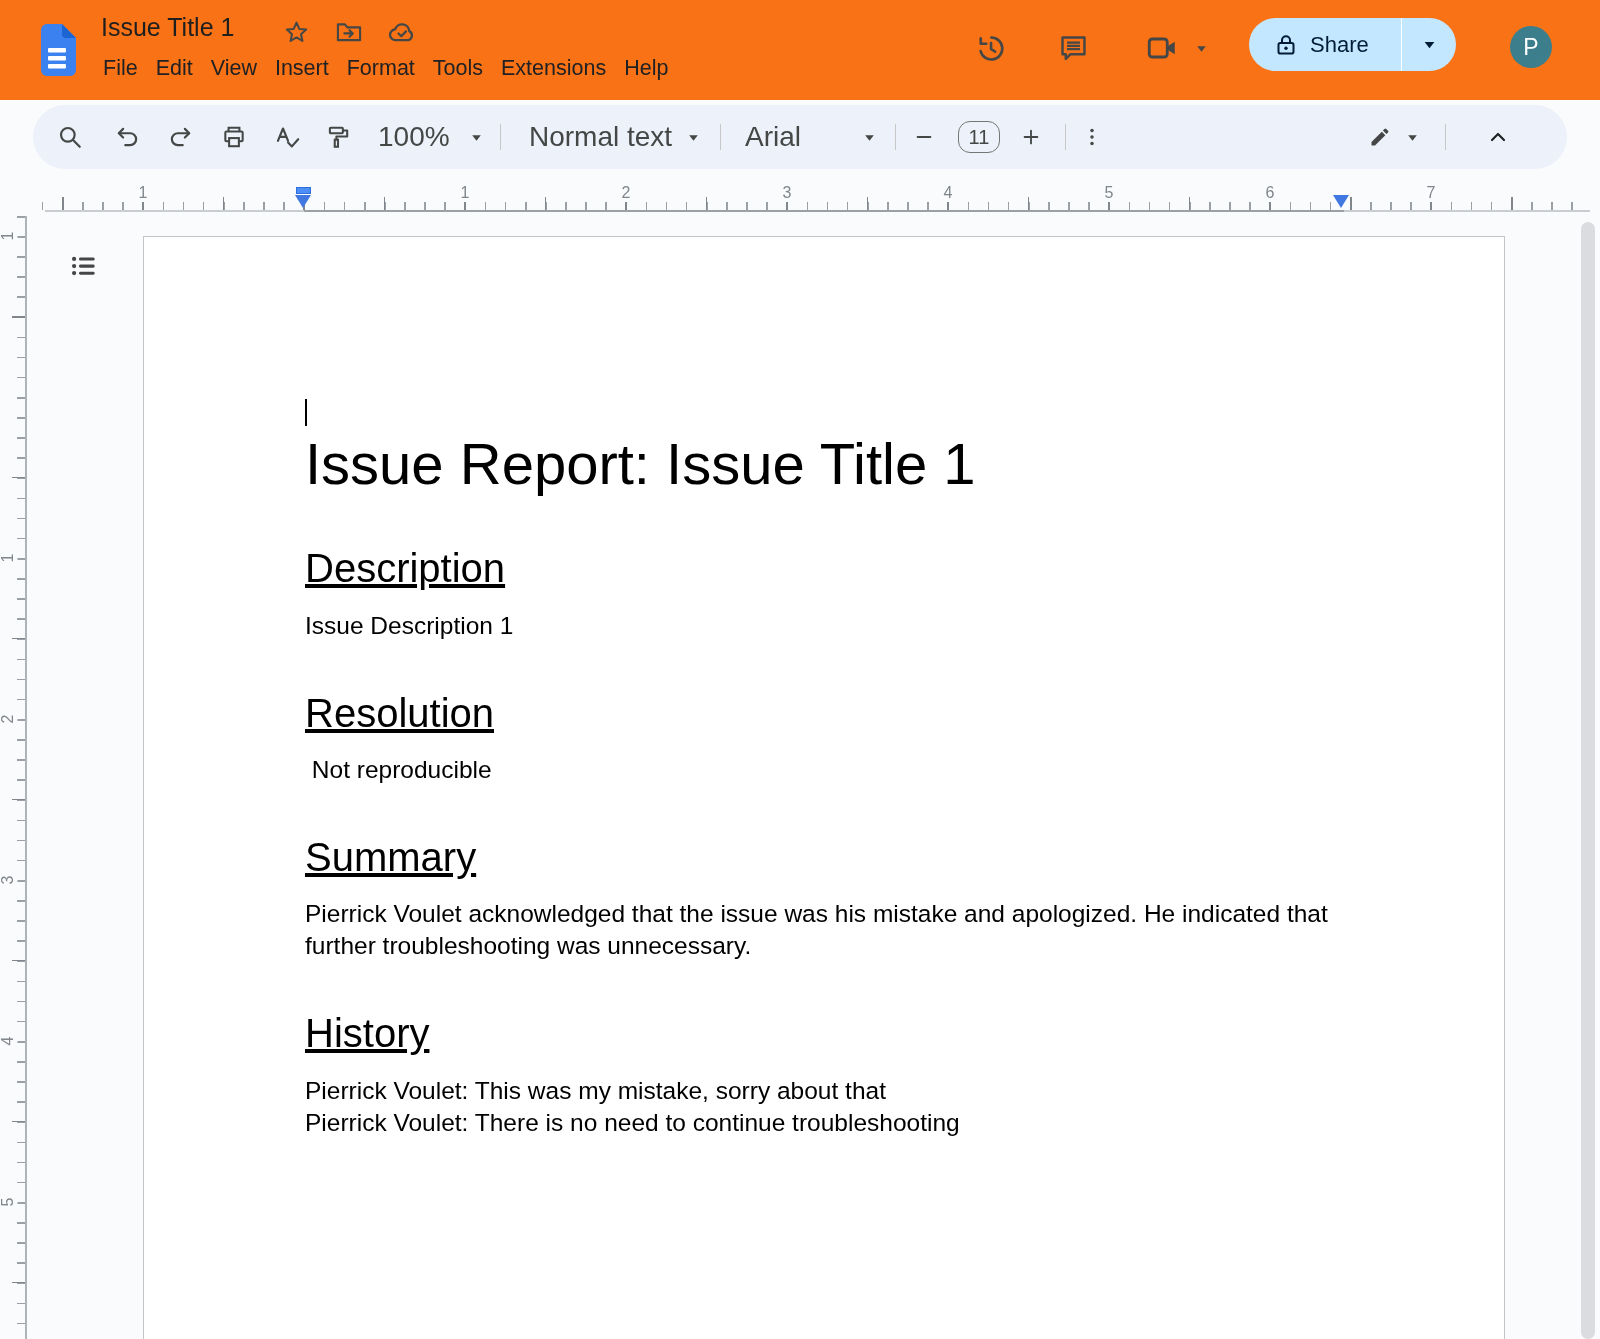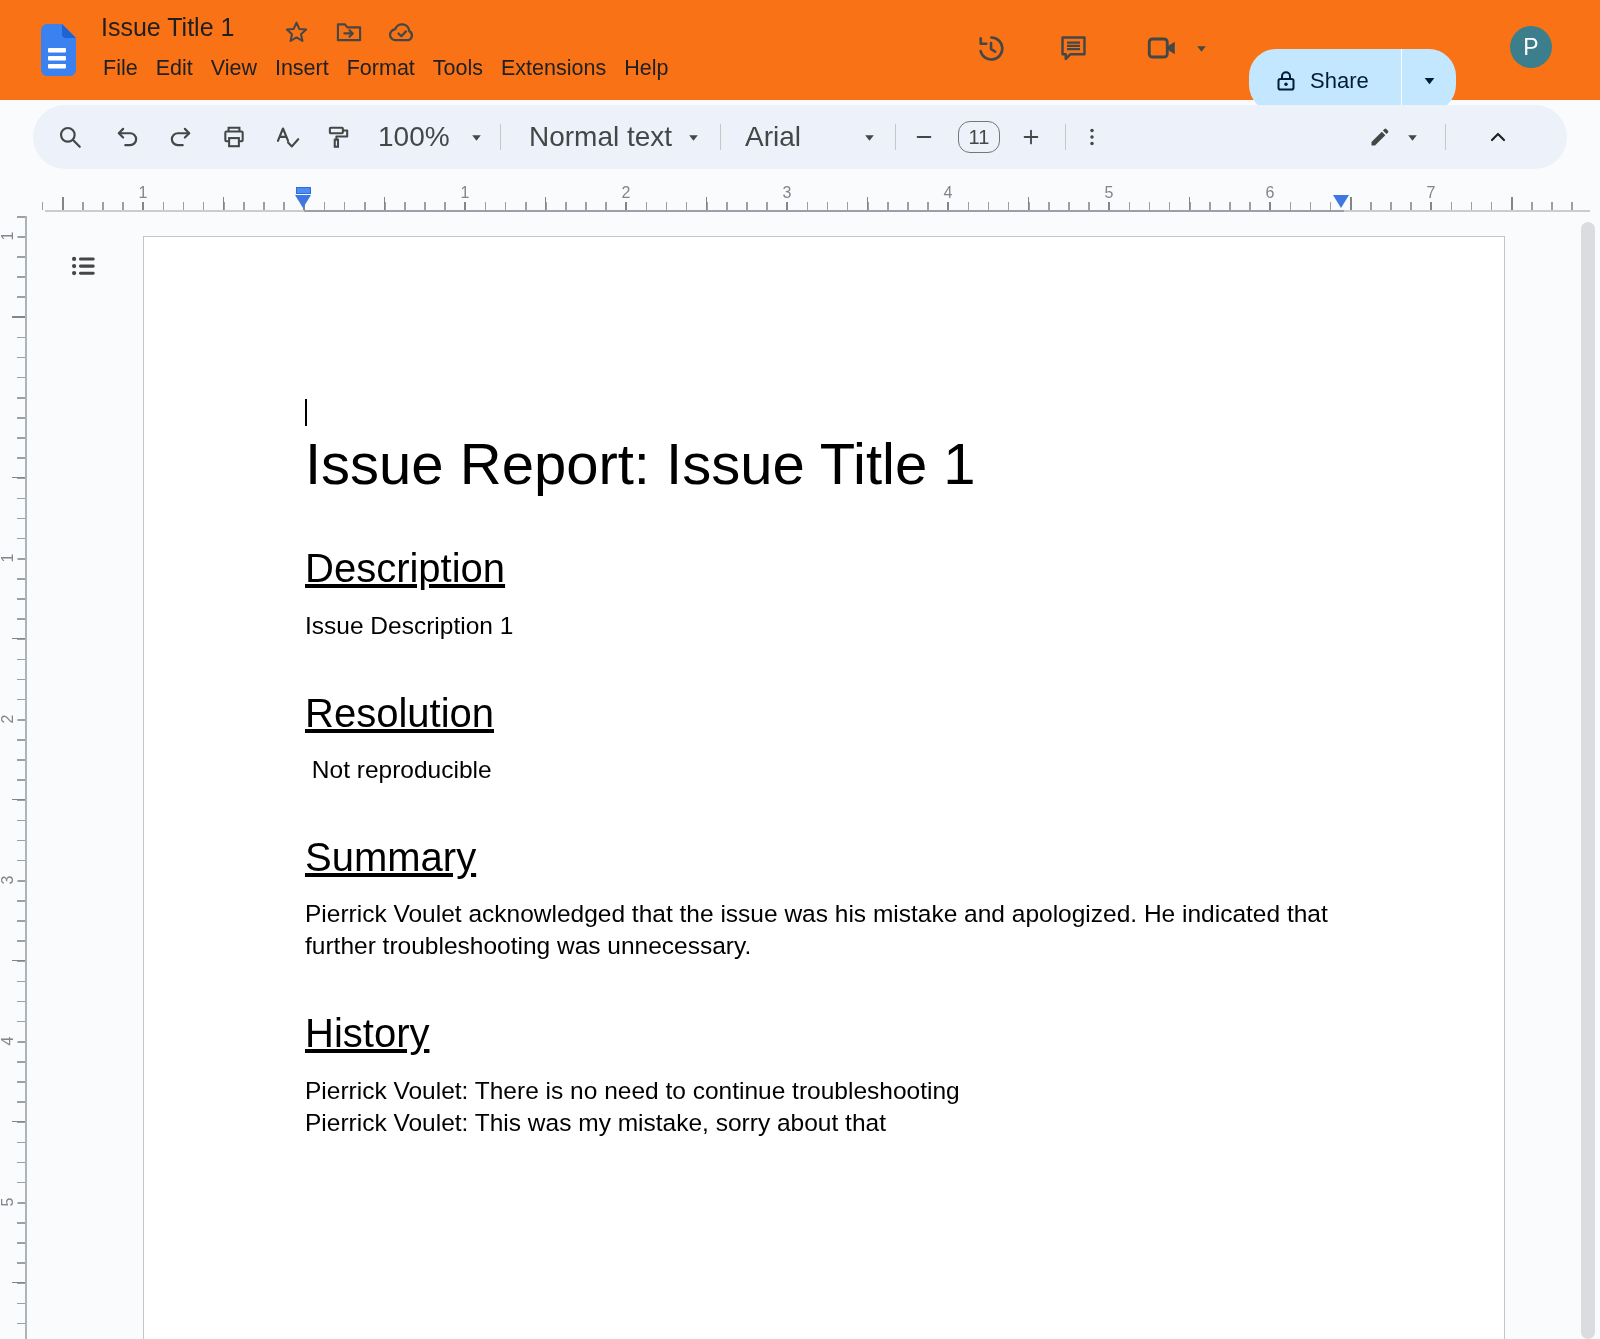--- a/index.html
+++ b/index.html
@@ -9,22 +9,22 @@
     background:#f9fbfd; position:relative;
   }
   
   .appbar { position:absolute; top:0; left:0; right:0; height:100px; background:#f97316; }
   .logo { position:absolute; left:38px; top:24px; width:38px; height:52px; }
   .doc-title { position:absolute; left:101px; top:13px; font-size:25px; color:#1f1f1f; white-space:nowrap; }
   .title-icon { position:absolute; top:17px; width:30px; height:30px; display:flex; align-items:center; justify-content:center; cursor:pointer; }
   .menubar { position:absolute; left:94px; top:53px; display:flex; }
   .menu-item { font-size:21.5px; color:#202124; padding:3px 9px; border-radius:6px; cursor:pointer; }
   .hdr-btn { position:absolute; top:26px; width:44px; height:44px; display:flex; align-items:center; justify-content:center; cursor:pointer; }
-  .share-pill { position:absolute; left:1249px; top:18px; width:207px; height:63px; border-radius:27px;
-    background:#c2e7ff; display:flex; align-items:flex-end; cursor:pointer;margin-top:31px; }
+  .share-pill { position:absolute; left:1249px; top:18px; width:207px; height:53px; border-radius:27px;
+    background:#c2e7ff; display:flex; align-items:flex-end; cursor:pointer; }
   .share-main { display:flex; align-items:center; gap:12px; padding-left:25px; width:152px; height:100%; }
   .share-label { font-size:22px; color:#001d35; font-weight:500; }
   .share-sep { width:1px; height:100%; background:#ffffff; }
   .share-caret { flex:1; display:flex; align-items:center; justify-content:center; height:100%; }
   .avatar { position:absolute; left:1510px; top:26px; width:42px; height:42px; border-radius:50%;
     background:#3c7e8c; color:#fff; font-size:23px; display:flex; align-items:center; justify-content:center; cursor:pointer; }
   
   .toolbar { position:absolute; left:33px; top:105px; width:1534px; height:64px; background:#edf2fa; border-radius:32px; }
   .tbtn { position:absolute; top:14px; width:36px; height:36px; display:flex; align-items:center; justify-content:center; border-radius:50%; cursor:pointer; }
   .tdiv { position:absolute; top:19px; width:1px; height:26px; background:#c7c7c7; }
@@ -320,18 +320,18 @@
     <div class="doc-h1">Description</div>
     <div class="doc-p">Issue Description 1</div>
 
     <div class="doc-h1">Resolution</div>
     <div class="doc-p"> Not reproducible</div>
 
     <div class="doc-h1">Summary</div>
     <div class="doc-p">Pierrick Voulet acknowledged that the issue was his mistake and apologized. He indicated that further troubleshooting was unnecessary.</div>
 
     <div class="doc-h1">History</div>
+    <div class="doc-p">Pierrick Voulet: This was my mistake, sorry about that</div>
     <div class="doc-p">Pierrick Voulet: There is no need to continue troubleshooting</div>
-    <div class="doc-p">Pierrick Voulet: This was my mistake, sorry about that</div>
   </div>
 </div>
 
 <div class="scroll-thumb"></div>
 
 </body></html>

